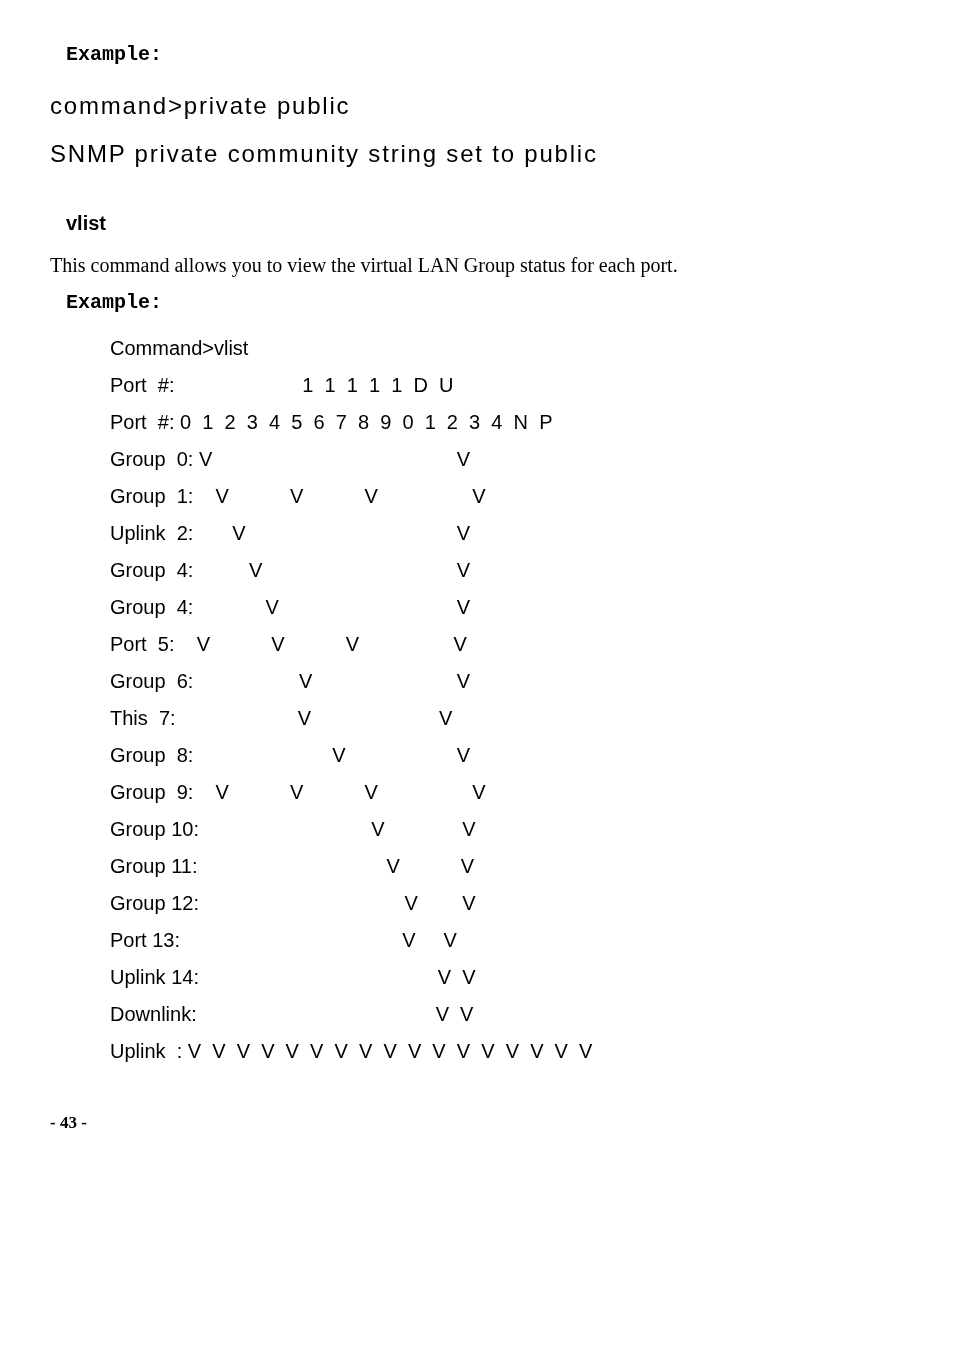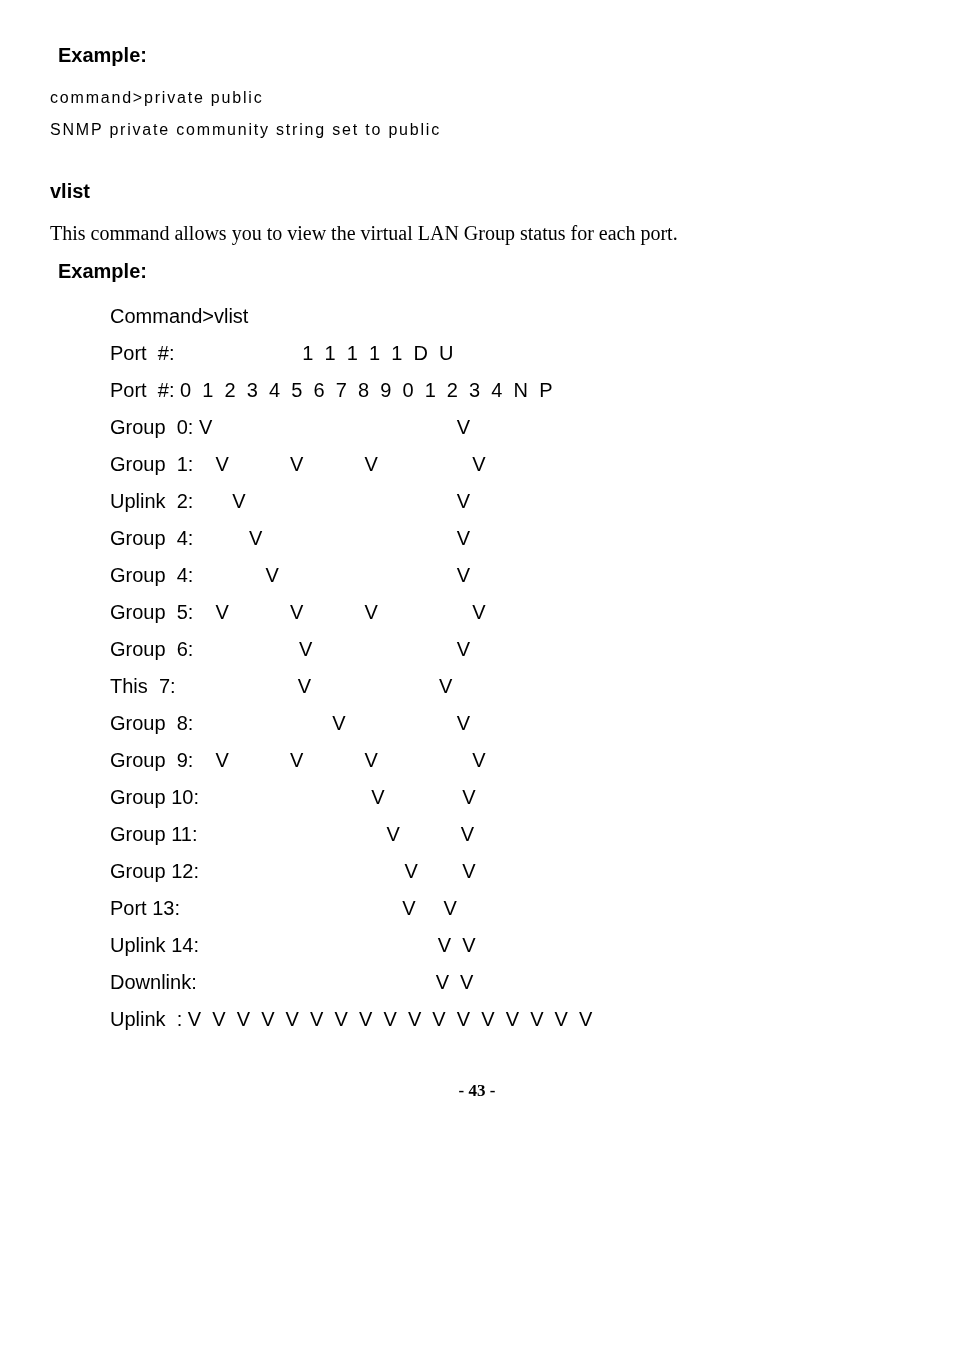--- a/index.html
+++ b/index.html
@@ -7,54 +7,53 @@
     padding: 40px 50px;
     font-family: "Times New Roman", Times, serif;
     font-size: 20px;
     color: #000;
     background: #fff;
     line-height: 1.5;
     width: 954px;
     box-sizing: border-box;
   }
   h3 {
-    font-family: Liberation Sans, sans-serif;
+    font-family: Liberation Mono, monospace;
     font-size: 20px;
     font-weight: bold;
-    margin: 0 0 12px 8px;
+    margin: 0 0 12px 16px;
   }
   h4 {
     font-family: Arial, Helvetica, sans-serif;
     font-size: 20px;
     font-weight: bold;
-    margin: 30px 0 12px 0;
+    margin: 30px 0 12px 16px;
   }
   .para {
     font-family: "Times New Roman", Times, serif;
     margin: 0 0 8px 0;
   }
   .terminal {
     font-family: "SimHei", "Helvetica", "Arial", sans-serif;
-    font-size: 16px;
+    font-size: 24px;
     white-space: pre;
     line-height: 2;
     letter-spacing: 1.8px;
     margin: 4px 0 16px 0;
   }
   .terminal-block {
     font-family: "SimHei", "Helvetica", "Arial", sans-serif;
     font-size: 20px;
     white-space: pre;
     line-height: 1.85;
     letter-spacing: 0;
     margin-left: 60px;
     margin-bottom: 40px;
   }
   .page-num {
-    text-align: center;
     font-family: "Times New Roman", Times, serif;
     font-size: 17px;
     font-weight: bold;
     margin-top: 30px;
   }
 </style>
 </head>
 <body>
 
 <h3>Example:</h3>
@@ -69,21 +68,21 @@
 <h3>Example:</h3>
 
 <div class="terminal-block"><span>Command&gt;vlist</span>
 <span>Port  #:                       1  1  1  1  1  D  U</span>
 <span>Port  #: 0  1  2  3  4  5  6  7  8  9  0  1  2  3  4  N  P</span>
 <span>Group  0: V                                            V</span>
 <span>Group  1:    V           V           V                 V</span>
 <span>Uplink  2:       V                                      V</span>
 <span>Group  4:          V                                   V</span>
 <span>Group  4:             V                                V</span>
-<span>Group  5:    V           V           V                 V</span>
+<span>Port  5:    V           V           V                 V</span>
 <span>Group  6:                   V                          V</span>
 <span>This  7:                      V                       V</span>
 <span>Group  8:                         V                    V</span>
 <span>Group  9:    V           V           V                 V</span>
 <span>Group 10:                               V              V</span>
 <span>Group 11:                                  V           V</span>
 <span>Group 12:                                     V        V</span>
 <span>Port 13:                                        V     V</span>
 <span>Uplink 14:                                           V  V</span>
 <span>Downlink:                                           V  V</span>

